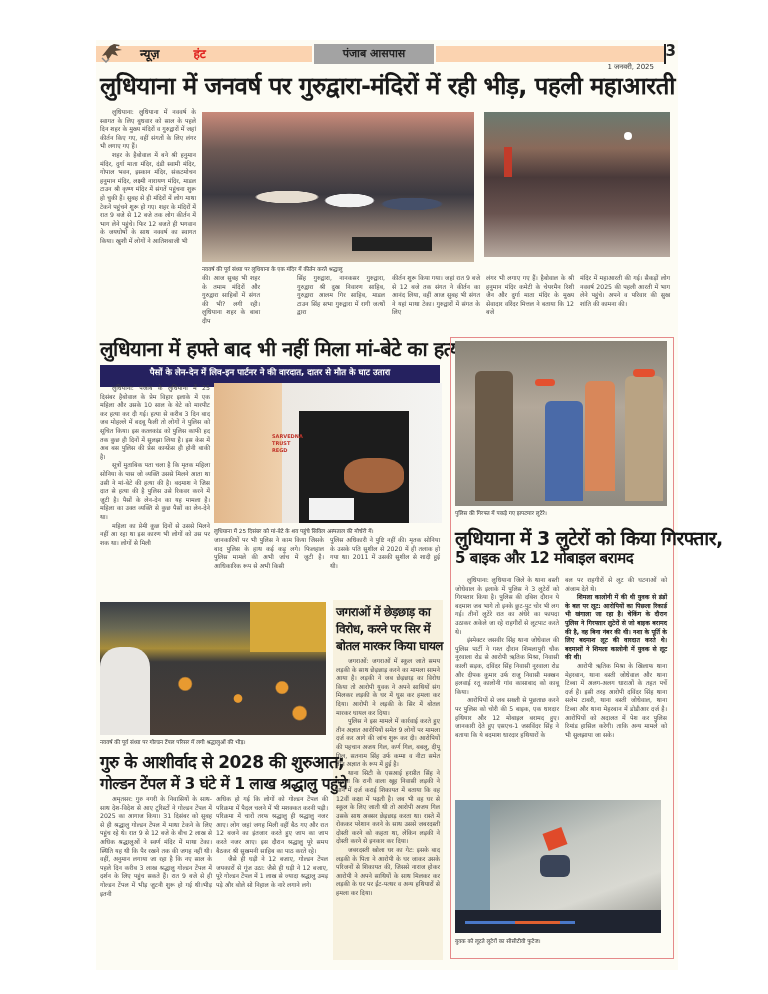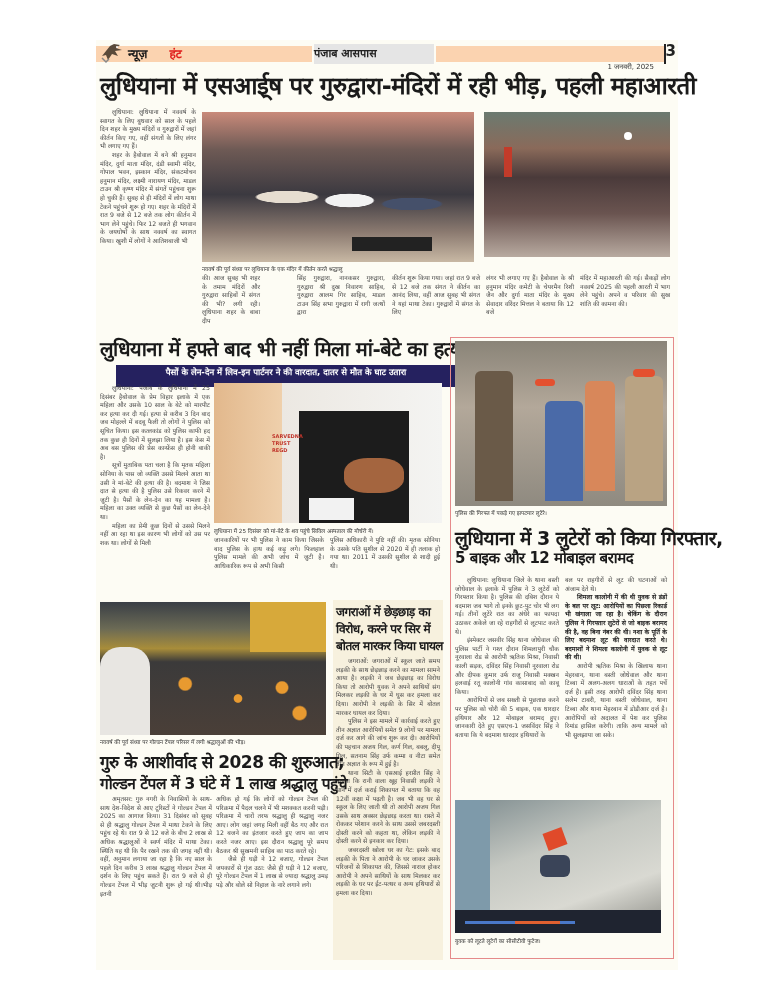--- a/index.html
+++ b/index.html
@@ -1,23 +1,23 @@
 <!DOCTYPE html>
 <html><head>
 <meta charset="utf-8">
 <style>
   html,body{margin:0;padding:0;background:#ffffff;}
   body{width:768px;height:994px;position:relative;overflow:hidden;font-family:"DejaVu Sans",sans-serif;color:#222;}
   .page{position:absolute;left:96px;top:40px;width:582px;height:930px;background:#fdfcf4;}
   
   .masthead{position:absolute;left:96px;top:42px;width:582px;height:22px;}
   .mh-left{position:absolute;left:0;top:4px;width:216px;height:16px;background:#fbd3b0;}
-  .mh-center{position:absolute;left:218px;top:2px;width:120px;height:20px;background:#e5e5e5;text-align:left;font-weight:bold;font-size:11px;line-height:20px;}
+  .mh-center{position:absolute;left:218px;top:2px;width:120px;height:20px;background:#a3a3a3;text-align:center;font-weight:bold;font-size:11px;line-height:20px;}
   .mh-right{position:absolute;left:340px;top:4px;width:230px;height:16px;background:#fbd3b0;}
-  .logo{position:absolute;left:4px;top:0px;height:22px;display:flex;align-items:center;gap:2px;justify-content:space-between;}
+  .logo{position:absolute;left:4px;top:0px;height:22px;display:flex;align-items:center;gap:14px;justify-content:space-between;}
   .logo-bird{width:26px;height:22px;}
   .logo-text1{font-weight:bold;font-size:12px;color:#1a1a1a;}
   .logo-text2{font-weight:bold;font-size:12px;color:#e0201d;margin-left:20px;}
   .mh-date{position:absolute;right:24px;top:20px;font-size:7px;color:#333;}
   .mh-pagebar{position:absolute;right:12px;top:2px;width:2px;height:20px;background:#222;}
   .mh-page{position:absolute;right:2px;top:0px;font-size:15px;font-weight:bold;}
   
   .h1{position:absolute;font-weight:bold;color:#1a1a1a;white-space:nowrap;letter-spacing:-0.5px;}
   .col{position:absolute;font-size:6.2px;line-height:8.6px;color:#444;text-align:justify;}
   .col p{margin:0;text-indent:12px;}
@@ -43,21 +43,21 @@
     </svg>
     <span class="logo-text1">न्यूज़</span>
     <span class="logo-text2">हंट</span>
   </div>
   <div class="mh-center">पंजाब आसपास</div>
   <div class="mh-date">1 जनवरी, 2025</div>
   <div class="mh-pagebar"></div>
   <div class="mh-page">3</div>
 </div>
 
-<div class="h1" style="left:100px;top:68px;font-size:24px;">लुधियाना में एसआई्ष पर गुरुद्वारा-मंदिरों में रही भीड़, पहली महाआरती</div>
+<div class="h1" style="left:100px;top:68px;font-size:24px;">लुधियाना में जनवर्ष पर गुरुद्वारा-मंदिरों में रही भीड़, पहली महाआरती</div>
 
 <div class="col" style="left:100px;top:108px;width:96px;">
   <p>लुधियाना: लुधियाना में नववर्ष के स्वागत के लिए बुधवार को साल के पहले दिन शहर के मुख्य मंदिरों व गुरुद्वारों में जहां कीर्तन किए गए, वहीं संगतों के लिए लंगर भी लगाए गए हैं।</p>
   <p>शहर के हैबोवाल में बने श्री हनुमान मंदिर, दुर्गा माता मंदिर, दंडी स्वामी मंदिर, गोपाल भवन, इस्कान मंदिर, संकटमोचन हनुमान मंदिर, लक्ष्मी नारायण मंदिर, माडल टाउन श्री कृष्ण मंदिर में संगतें पहुंचना शुरू हो चुकी हैं। सुबह से ही मंदिरों में लोग माथा टेकने पहुंचने शुरू हो गए। शहर के मंदिरों में रात 9 बजे से 12 बजे तक लोग कीर्तन में भाग लेने पहुंचे। फिर 12 बजते ही भगवान के जयघोषों के साथ नववर्ष का स्वागत किया। खुशी में लोगों ने आतिशबाजी भी</p>
 </div>
 
 <div class="photo" style="left:202px;top:112px;width:272px;height:150px;background:linear-gradient(180deg,#c98a7a 0%,#6e5a55 25%,#3b3940 55%,#8b7a70 80%,#c8b8a4 100%);">
   <div style="position:absolute;left:10px;top:50px;width:250px;height:70px;background:radial-gradient(ellipse at 30% 50%,#e6ddd0 0,#e6ddd0 12%,transparent 13%),radial-gradient(ellipse at 55% 55%,#f2f2f2 0,#f2f2f2 12%,transparent 13%),radial-gradient(ellipse at 80% 60%,#45506a 0,#45506a 10%,transparent 11%);"></div>
   <div style="position:absolute;left:150px;top:125px;width:80px;height:14px;background:#222;"></div>
 </div>
@@ -77,21 +77,21 @@
     <p style="text-indent:0">कीर्तन शुरू किया गया। जहां रात 9 बजे से 12 बजे तक संगत ने कीर्तन का आनंद लिया, वहीं आज सुबह भी संगत ने यहां माथा टेका। गुरुद्वारों में संगत के लिए</p>
   </div>
 <div class="col" style="left:486px;top:274px;width:88px;">
     <p style="text-indent:0">लंगर भी लगाए गए हैं। हैबोवाल के श्री हनुमान मंदिर कमेटी के चेयरमैन रिशी जैन और दुर्गा माता मंदिर के मुख्य सेवादार वरिंदर मित्तल ने बताया कि 12 बजे</p>
   </div>
 <div class="col" style="left:580px;top:274px;width:90px;">
     <p style="text-indent:0">मंदिर में महाआरती की गई। सैकड़ों लोग नववर्ष 2025 की पहली आरती में भाग लेने पहुंचे। अपने व परिवार की सुख शांति की कामना की।</p>
   </div>
 
 <div class="h1" style="left:100px;top:335px;font-size:20px;">लुधियाना में हफ्ते बाद भी नहीं मिला मां-बेटे का हत्यारा</div>
-<div class="subbar" style="left:116px;top:365px;width:340px;height:22px;">पैसों के लेन-देन में लिव-इन पार्टनर ने की वारदात, दातर से मौत के घाट उतारा</div>
+<div class="subbar" style="left:100px;top:365px;width:340px;height:22px;">पैसों के लेन-देन में लिव-इन पार्टनर ने की वारदात, दातर से मौत के घाट उतारा</div>
 
 <div class="col" style="left:100px;top:384px;width:110px;">
   <p>लुधियाना: पंजाब के लुधियाना में 25 दिसंबर हैबोवाल के प्रेम विहार इलाके में एक महिला और उसके 10 साल के बेटे को मारपीट कर हत्या कर दी गई। हत्या से करीब 3 दिन बाद जब मोहल्ले में बदबू फैली तो लोगों ने पुलिस को सूचित किया। इस कत्लकांड को पुलिस काफी हद तक कुछ ही दिनों में सुलझा लिया है। इस केस में अब बस पुलिस की प्रेस कान्फ्रेंस ही होनी बाकी है।</p>
   <p>सूत्रों मुताबिक पता चला है कि मृतक महिला सोनिया के पास जो व्यक्ति उससे मिलने आता था उसी ने मां-बेटे की हत्या की है। बदमाश ने जिस दात से हत्या की है पुलिस उसे रिकवर करने में जुटी है। पैसों के लेन-देन का यह मामला है। महिला का उक्त व्यक्ति से कुछ पैसों का लेन-देने था।</p>
   <p>महिला का प्रेमी कुछ दिनों से उससे मिलने नहीं आ रहा था इस कारण भी लोगों को उस पर शक था। लोगों से मिली</p>
 </div>
 
 <div class="photo" style="left:214px;top:383px;width:228px;height:140px;background:linear-gradient(90deg,#e2b88c 0%,#efd0ac 30%,#ece8e2 30%,#f4f4f2 100%);">
   <div style="position:absolute;left:85px;top:28px;width:110px;height:112px;background:#1c1c1c;"></div>
   <div style="position:absolute;left:130px;top:75px;width:60px;height:35px;border-radius:40%;background:#a4653f;"></div>

